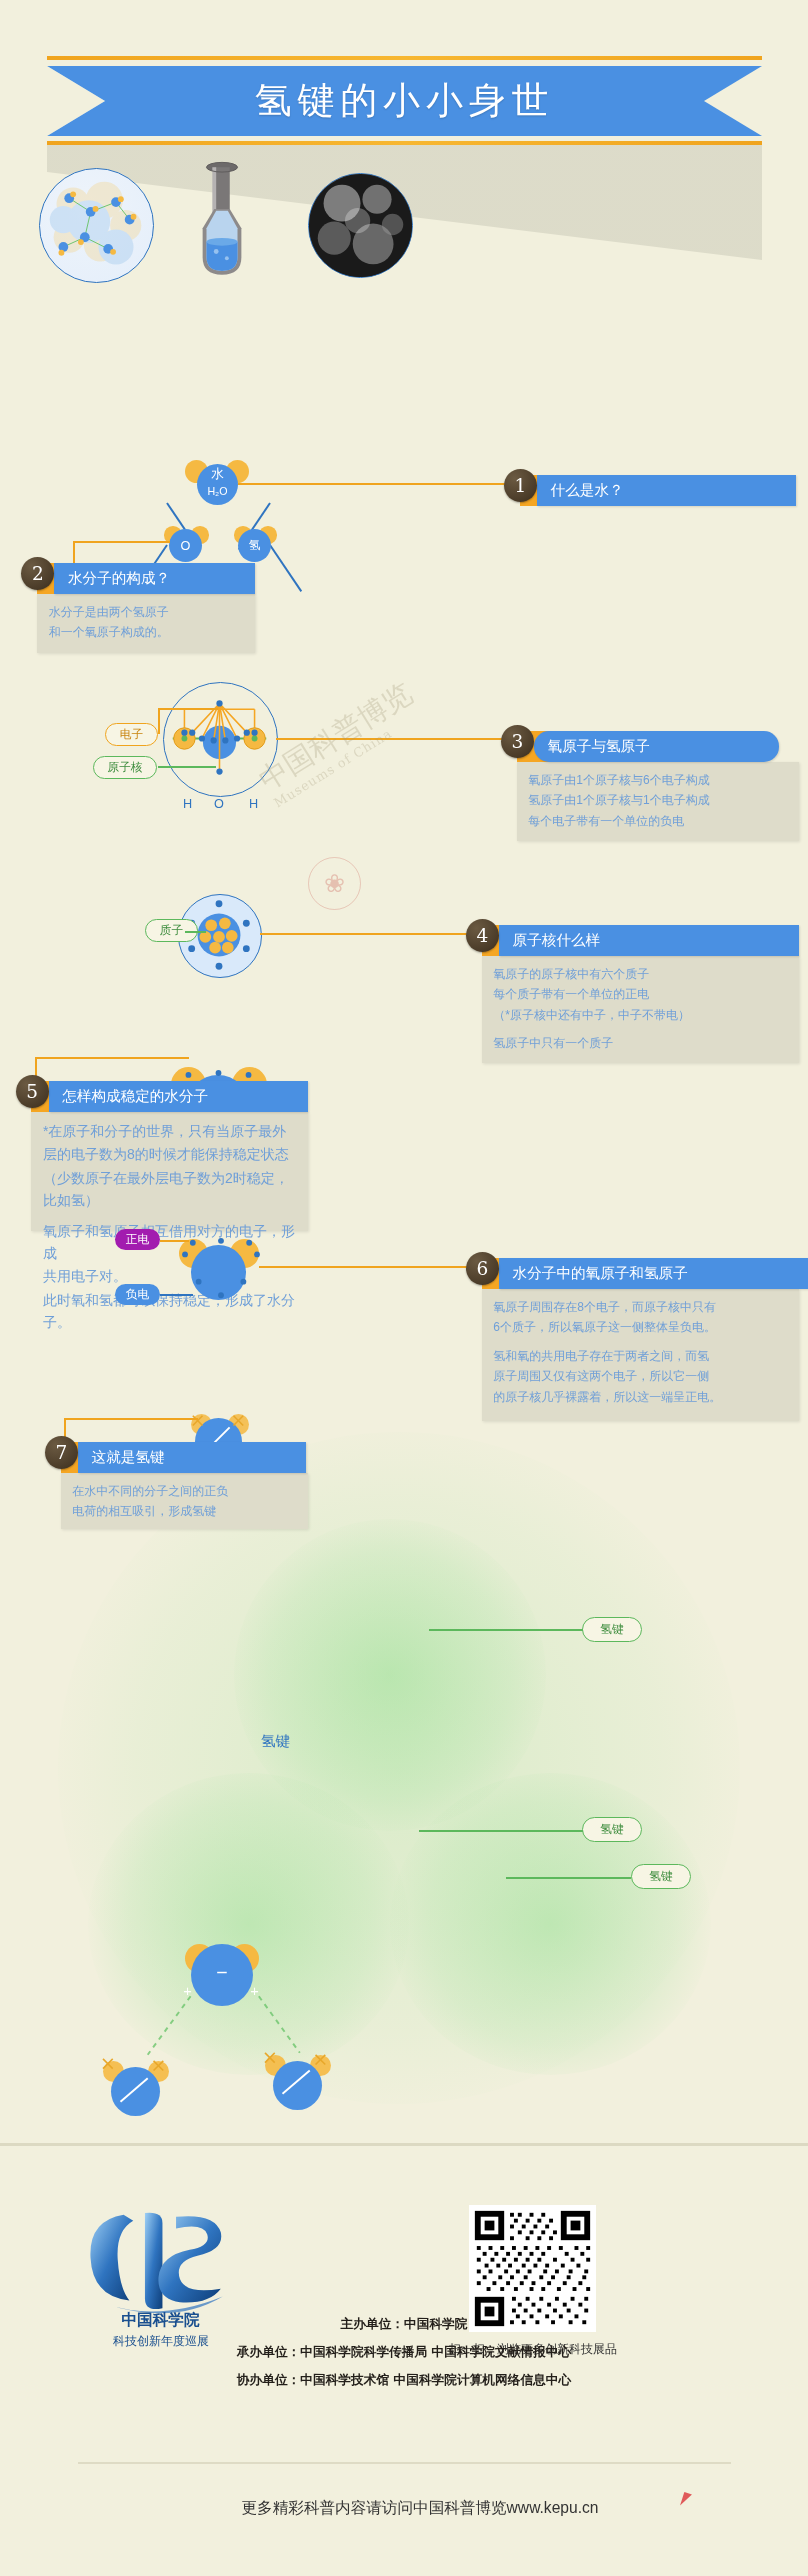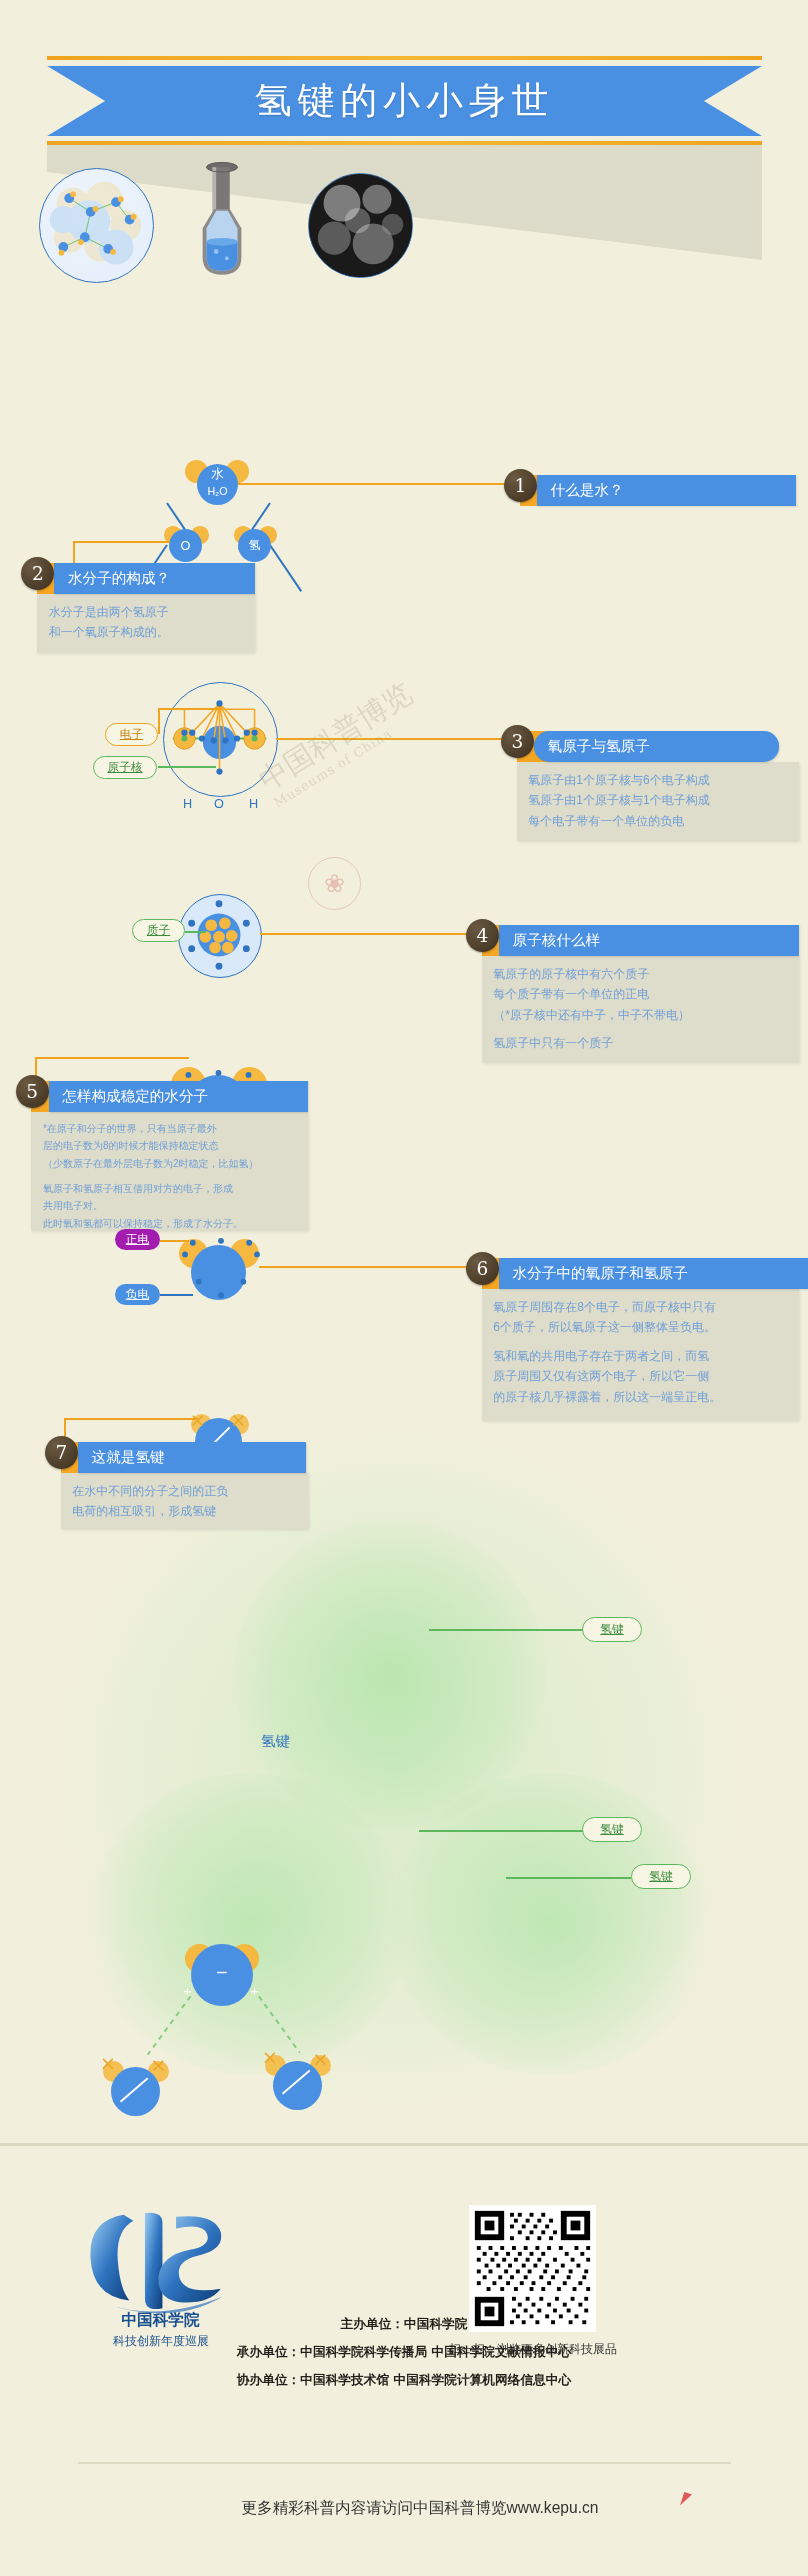--- a/index.html
+++ b/index.html
@@ -70,21 +70,21 @@
   .co-body{position:absolute;left:15.6px;top:37px;
      background:#dedcca;color:#6f9fd8;font-size:12px;line-height:1.55;
      padding:8.8px 11.7px;box-sizing:border-box;
      box-shadow:1px 1px 2.9px rgba(0,0,0,.10);}
   .co-body p{margin:0 0 1.9px 0;}
   .co-body p.gap{margin-top:9.7px;}
 
   
   .pill{position:absolute;border-radius:12.7px;background:#f7f5e4;
      display:flex;align-items:center;justify-content:center;
-     font-size:11.7px;box-sizing:border-box;text-decoration:underline;}
+     font-size:11.7px;box-sizing:border-box;}
   .pill.or{border:1.9px solid #f0a41e;color:#c98510;}
   .pill.gr{border:1.9px solid #5cb85c;color:#3d8c3d;}
   .pill.solid-or{background:#a21caf;border:none;color:#fff;}
   .pill.solid-bl{background:#4a90e2;border:none;color:#fff;}
 
   
   .atom{position:absolute;border-radius:50%;}
   .o-atom{background:#4a90e2;}
   .h-atom{background:#f5b942;}
   .molcirc{position:absolute;border-radius:50%;border:1.9px solid #2f74c0;}
@@ -333,21 +333,21 @@
     <g fill="#2f74c0">
       <circle cx="42" cy="10" r="3.5"></circle>
         <circle cx="70" cy="30" r="3.5"></circle>
       <circle cx="70" cy="56" r="3.5"></circle>
         <circle cx="42" cy="74" r="3.5"></circle>
       <circle cx="14" cy="56" r="3.5"></circle>
         <circle cx="14" cy="30" r="3.5"></circle>
     </g>
   </svg>
 
-  <div class="pill gr" style="left:132px;top:919px;width:53px;height:23.4px;">质子</div>
+  <div class="pill gr" style="left:145px;top:919px;width:53px;height:23.4px;">质子</div>
   <div class="abs ln-g h" style="left:185px;top:931px;width:21.4px;"></div>
 
   <div class="abs ln h" style="left:260px;top:933px;width:209px;"></div>
 
   <div class="callout" style="left:466px;top:919px;width:333px;height:148px;">
     <div class="co-badge">4</div>
     <div class="co-tab"></div>
     <div class="co-head" style="width:300px;">原子核什么样</div>
     <div class="co-body" style="width:317px;height:107px;">
       <p>氧原子的原子核中有六个质子</p>
@@ -375,21 +375,21 @@
     </g>
   </svg>
 
   <div class="abs ln h" style="left:35px;top:1057px;width:154px;"></div>
   <div class="abs ln v" style="left:35px;top:1057px;height:27px;"></div>
 
   <div class="callout" style="left:15.6px;top:1075px;width:292px;height:162px;">
     <div class="co-badge">5</div>
     <div class="co-tab"></div>
     <div class="co-head" style="width:259px;">怎样构成稳定的水分子</div>
-    <div class="co-body" style="width:277px;height:119px;font-size:10px;">
+    <div class="co-body" style="width:277px;height:119px;font-size:14px;">
       <p>*在原子和分子的世界，只有当原子最外</p>
       <p>层的电子数为8的时候才能保持稳定状态</p>
       <p>（少数原子在最外层电子数为2时稳定，比如氢）</p>
       <p class="gap">氧原子和氢原子相互借用对方的电子，形成</p>
       <p>共用电子对。</p>
       <p>此时氧和氢都可以保持稳定，形成了水分子。</p>
     </div>
   </div>
 
   <div class="abs ln-b" style="left:217px;top:1138px;height:111px;"></div>

